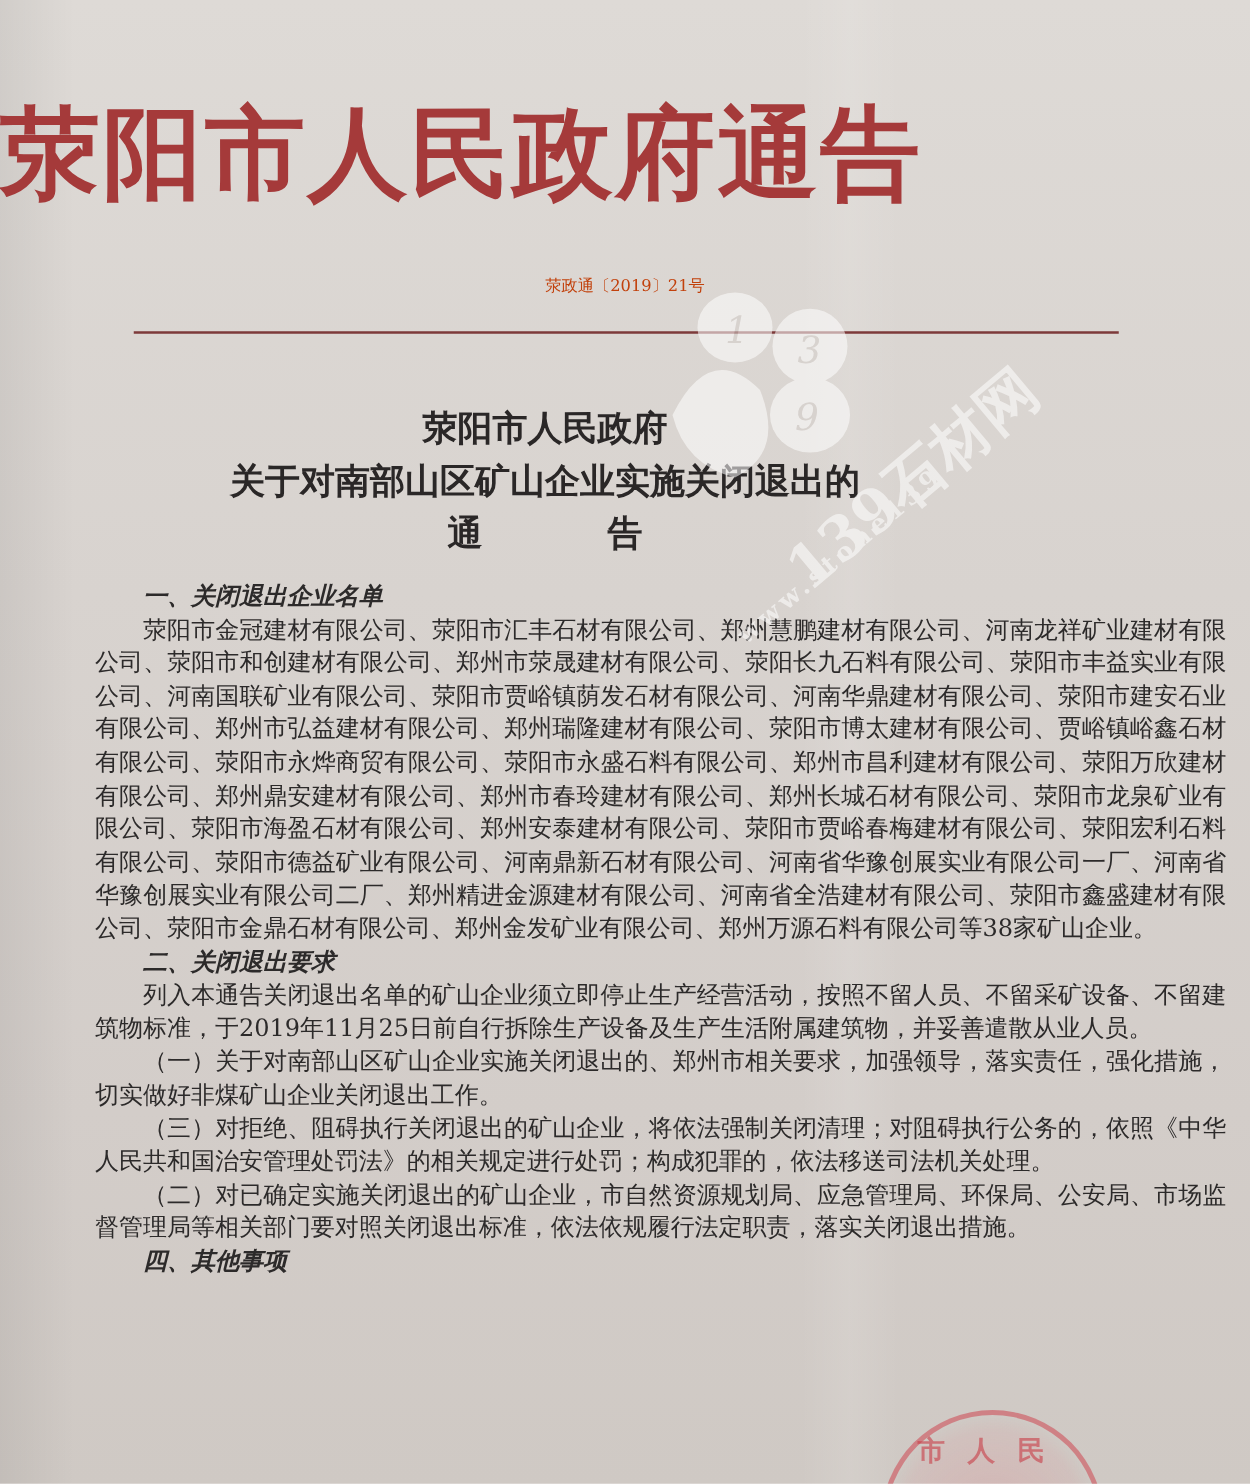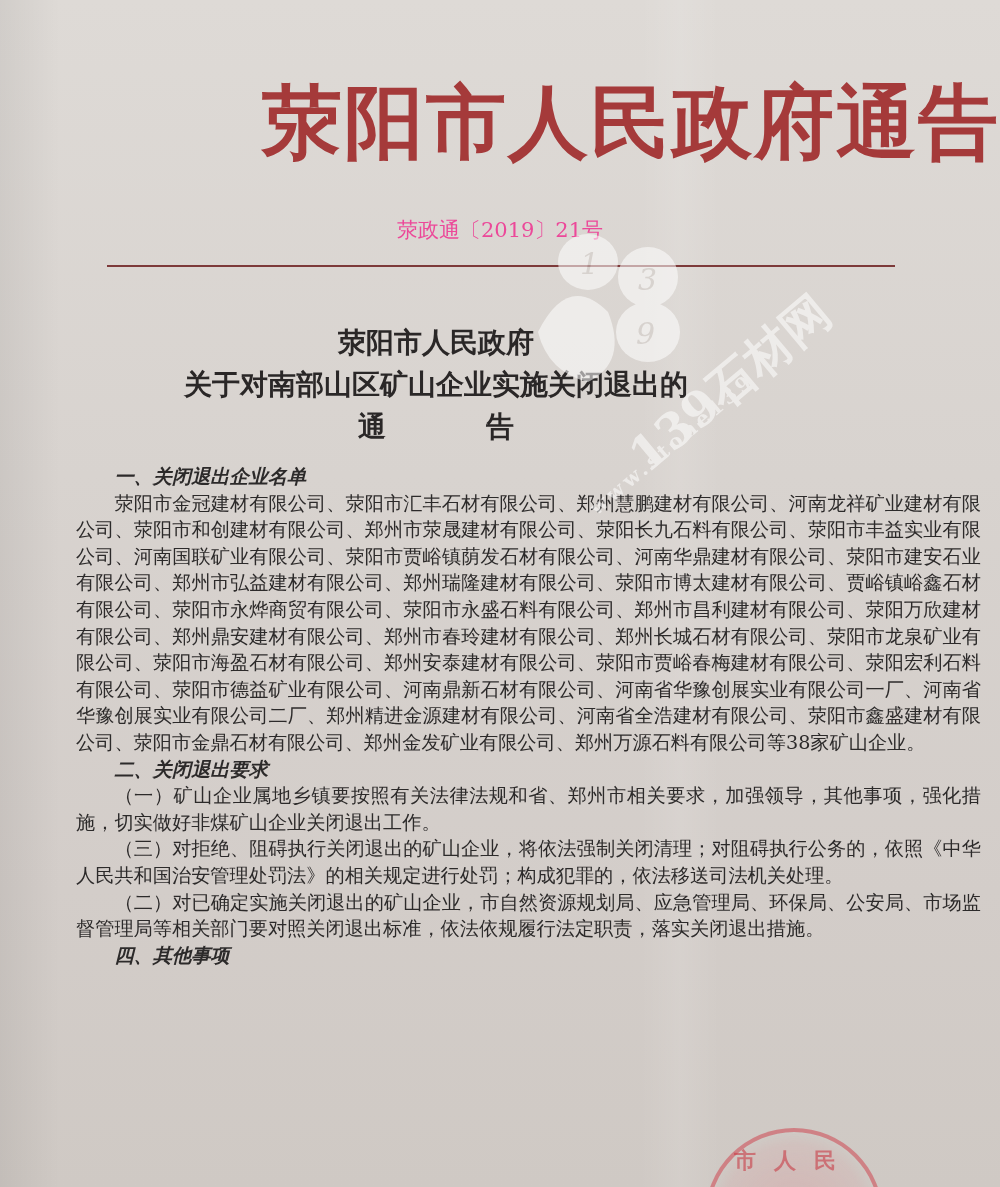--- a/index.html
+++ b/index.html
@@ -10,28 +10,28 @@
       color: #2b2a2a;
     }
     .fold {
       position: absolute; left: 0; top: 0; width: 1000px; height: 1187px;
       background:
         linear-gradient(90deg, rgba(0,0,0,0.06) 0px, rgba(0,0,0,0) 60px),
         linear-gradient(90deg, rgba(255,255,255,0) 640px, rgba(255,255,255,0.10) 680px, rgba(255,255,255,0) 720px);
       pointer-events: none;
     }
     .masthead {
-      position: absolute; left: 0; top: 72px; width: 1000px; text-align: right;
+      position: absolute; left: 0; top: 72px; width: 1000px; text-align: left;
       font-family: "DejaVu Serif", "Liberation Serif", serif;
       font-size: 80px; font-weight: bold; letter-spacing: 2px;
       color: #a53a3a; line-height: 100px;
     }
     .docnum {
       position: absolute; left: 0; top: 218px; width: 1000px; text-align: center;
-      font-size: 21px; color: #ec4899; line-height: 24px;
+      font-size: 13px; color: #c2410c; line-height: 24px;
     }
     .redline {
       position: absolute; left: 107px; top: 265px; width: 788px; height: 2px;
       background: #7d3a3a;
     }
     .title-block {
       position: absolute; left: 0; top: 322px; width: 872px; text-align: center;
       font-weight: bold; color: #2a2727; font-size: 28px; line-height: 42px;
     }
     .title-block .t3 { letter-spacing: 100px; padding-left: 100px; }
@@ -75,22 +75,23 @@
   <div>关于对南部山区矿山企业实施关闭退出的</div>
   <div class="t3">通告</div>
 </div>
 
 <div class="body">
 
   <h3>一、关闭退出企业名单</h3>
   <p>荥阳市金冠建材有限公司、荥阳市汇丰石材有限公司、郑州慧鹏建材有限公司、河南龙祥矿业建材有限公司、荥阳市和创建材有限公司、郑州市荥晟建材有限公司、荥阳长九石料有限公司、荥阳市丰益实业有限公司、河南国联矿业有限公司、荥阳市贾峪镇荫发石材有限公司、河南华鼎建材有限公司、荥阳市建安石业有限公司、郑州市弘益建材有限公司、郑州瑞隆建材有限公司、荥阳市博太建材有限公司、贾峪镇峪鑫石材有限公司、荥阳市永烨商贸有限公司、荥阳市永盛石料有限公司、郑州市昌利建材有限公司、荥阳万欣建材有限公司、郑州鼎安建材有限公司、郑州市春玲建材有限公司、郑州长城石材有限公司、荥阳市龙泉矿业有限公司、荥阳市海盈石材有限公司、郑州安泰建材有限公司、荥阳市贾峪春梅建材有限公司、荥阳宏利石料有限公司、荥阳市德益矿业有限公司、河南鼎新石材有限公司、河南省华豫创展实业有限公司一厂、河南省华豫创展实业有限公司二厂、郑州精进金源建材有限公司、河南省全浩建材有限公司、荥阳市鑫盛建材有限公司、荥阳市金鼎石材有限公司、郑州金发矿业有限公司、郑州万源石料有限公司等38家矿山企业。</p>
 
   <h3>二、关闭退出要求</h3>
+  <p>列入本通告关闭退出名单的矿山企业须立即停止生产经营活动，按照不留人员、不留采矿设备、不留建筑物标准，于2019年11月25日前自行拆除生产设备及生产生活附属建筑物，并妥善遣散从业人员。</p>
 
-  <p>（一）矿山企业属地乡镇要按照有关法律法规和省、郑州市相关要求，加强领导，其他事项，强化措施，切实做好非煤矿山企业关闭退出工作。</p>
+  <p>（一）关于对南部山区矿山企业实施关闭退出的、郑州市相关要求，加强领导，落实责任，强化措施，切实做好非煤矿山企业关闭退出工作。</p>
   <p>（三）对拒绝、阻碍执行关闭退出的矿山企业，将依法强制关闭清理；对阻碍执行公务的，依照《中华人民共和国治安管理处罚法》的相关规定进行处罚；构成犯罪的，依法移送司法机关处理。</p>
   <p>（二）对已确定实施关闭退出的矿山企业，市自然资源规划局、应急管理局、环保局、公安局、市场监督管理局等相关部门要对照关闭退出标准，依法依规履行法定职责，落实关闭退出措施。</p>
 
   <h3>四、其他事项</h3>
 </div>
 
 <div class="watermark">
   <svg width="260" height="240" viewBox="0 0 260 240">
     <ellipse cx="60" cy="30" rx="30" ry="28" fill="#ffffff"></ellipse>
     <ellipse cx="120" cy="45" rx="30" ry="30" fill="#ffffff"></ellipse>

